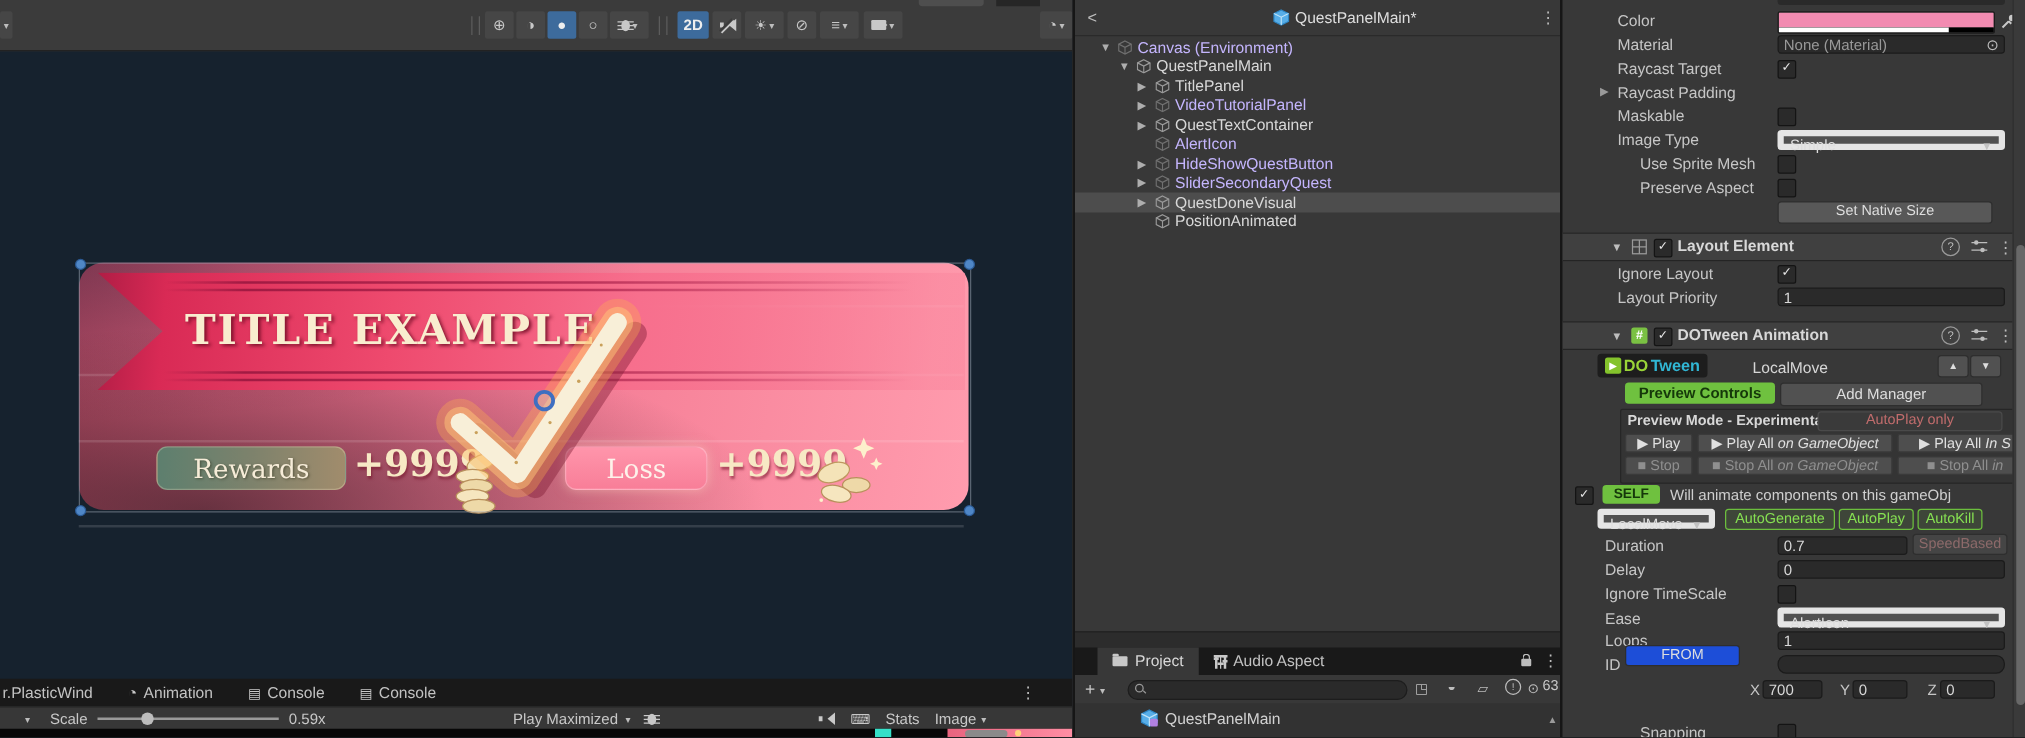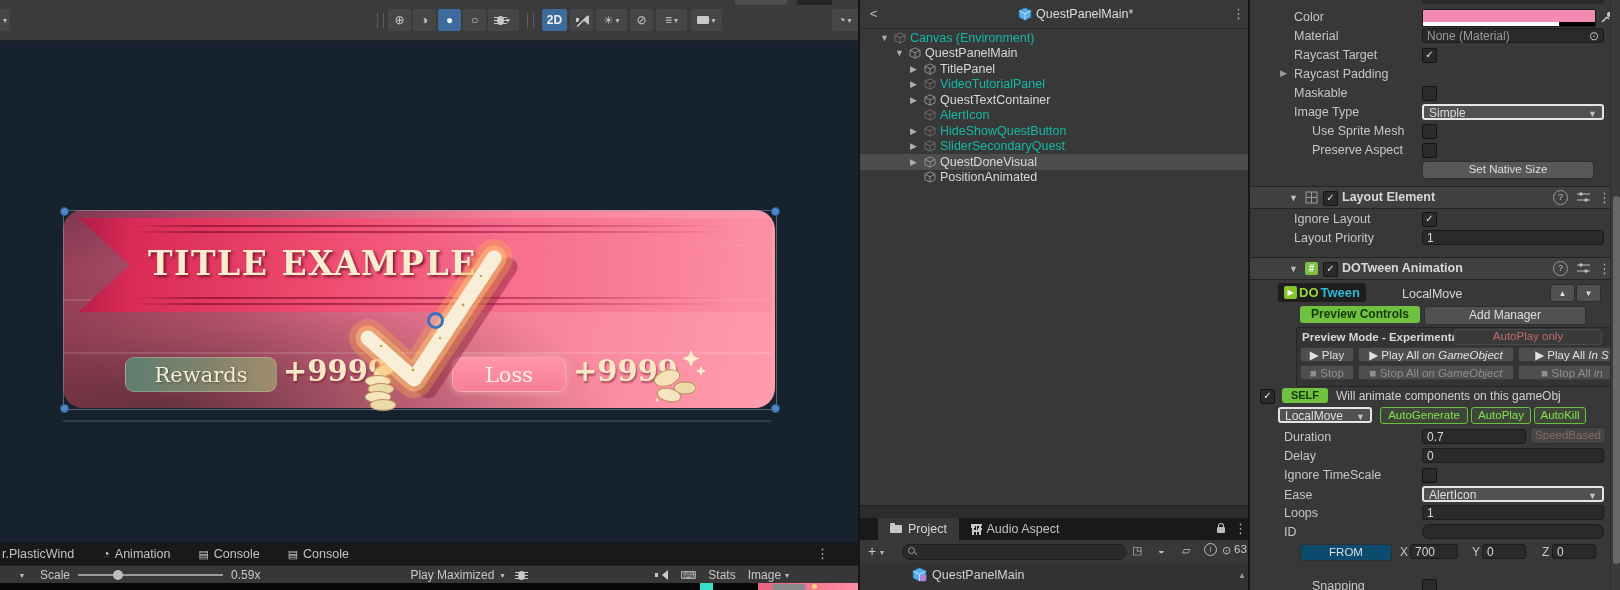--- a/index.html
+++ b/index.html
@@ -50,21 +50,21 @@
   .cam{position:relative;width:12px;height:8px;background:#c8c8c8;border-radius:1px;display:inline-block;}
   .cam:after{content:"";position:absolute;right:-4px;top:1px;border:3px solid transparent;border-left:4px solid #c8c8c8;}
   .bug{position:relative;width:7px;height:9px;background:#c8c8c8;border-radius:50%;display:inline-block;}
   .bug:before{content:"";position:absolute;left:-3px;top:1px;width:13px;height:1.5px;background:#c8c8c8;box-shadow:0 3px 0 #c8c8c8,0 6px 0 #c8c8c8;}
   
   #middle{position:absolute;left:858px;top:0;width:390px;height:590px;background:#383838;border-left:2px solid #161616;overflow:hidden;}
   #hier-header{position:absolute;left:0;top:0;width:100%;height:28px;background:#383838;border-bottom:1px solid #2a2a2a;}
   #htree{position:absolute;left:0;top:28px;width:100%;height:477px;}
   .hrow{position:absolute;left:0;width:100%;height:16px;line-height:16px;font-size:12.5px;color:#d8d8d8;}
   .hrow.sel{background:#4d4d4d;}
-  .hrow .dim{color:#14b8a6;}
+  .hrow .dim{color:#c4b5fd;}
   .harrow{position:absolute;font-size:9px;color:#aeaeae;top:0px;}
   .hicon{position:absolute;top:2px;}
   .hlabel{position:absolute;top:0;}
   
   #proj-div{position:absolute;left:0;top:505px;width:100%;height:13px;background:#2c2c2c;border-top:1px solid #202020;}
   #proj-tabs{position:absolute;left:0;top:518px;width:100%;height:22px;background:#191919;}
   #proj-tab-active{position:absolute;left:18px;top:0;height:22px;padding:0 12px;background:#383838;display:flex;align-items:center;gap:6px;font-size:12.5px;color:#d8d8d8;}
   #proj-toolbar{position:absolute;left:0;top:540px;width:100%;height:23px;background:#383838;border-bottom:1px solid #2a2a2a;}
   #proj-content{position:absolute;left:0;top:563px;width:100%;height:27px;background:#323232;}
   .folder{position:relative;width:12px;height:8px;background:#c8c8c8;border-radius:1px;display:inline-block;}
@@ -75,21 +75,21 @@
   .lock{position:relative;width:8px;height:6px;background:#bdbdbd;border-radius:1px;display:inline-block;}
   .lock:before{content:"";position:absolute;left:1px;top:-4px;width:4px;height:4px;border:1.4px solid #bdbdbd;border-bottom:none;border-radius:3px 3px 0 0;}
   .mixer{display:inline-flex;gap:2px;align-items:flex-end;height:11px;}
   .mixer i{width:1.5px;background:#c8c8c8;position:relative;}
   .mixer i:before{content:"";position:absolute;left:-1.5px;width:4.5px;height:2px;background:#c8c8c8;}
   
   #inspector{position:absolute;left:1248px;top:0;width:372px;height:590px;background:#383838;border-left:2px solid #161616;overflow:hidden;}
   .ilabel{position:absolute;left:44px;font-size:12.5px;color:#c6c6c6;line-height:16px;}
   .ilabel.ind{left:62px;}
   .fld{position:absolute;left:172px;width:182px;height:15px;background:#2a2a2a;border:1px solid #1b1b1b;border-radius:3px;color:#d8d8d8;font-size:12px;line-height:15px;padding:0 4px;box-sizing:border-box;}
-  .ddn{position:absolute;left:172px;width:182px;height:16px;background:#515151;border:2px solid #e5e5e5;border-radius:3px;color:#dedede;font-size:12px;line-height:15px;padding:0 5px;box-sizing:border-box;}
+  .ddn{position:absolute;left:172px;width:182px;height:16px;background:#515151;border:5px solid #e5e5e5;border-radius:3px;color:#dedede;font-size:12px;line-height:15px;padding:0 5px;box-sizing:border-box;}
   .ddn .arr{position:absolute;right:5px;top:1px;font-size:9px;color:#c2c2c2;}
   .chk{position:absolute;width:13px;height:13px;background:#2a2a2a;border:1px solid #141414;border-radius:2px;text-align:center;line-height:12px;font-size:10px;color:#e8e8e8;}
   .comp-header{position:absolute;left:0;width:372px;height:21px;background:#404040;border-top:1px solid #242424;border-bottom:1px solid #242424;}
   .comp-title{position:absolute;left:92px;top:3px;font-weight:bold;font-size:12.5px;color:#d8d8d8;}
   .hdr-ico{position:absolute;color:#bdbdbd;}
   .gbtn{background:#6fc13f;color:#15380a;font-weight:bold;border-radius:3px;text-align:center;}
   .dkbtn{position:absolute;background:#515151;border:1px solid #2e2e2e;border-radius:3px;color:#dedede;text-align:center;font-size:11.5px;}
   .chip{position:absolute;height:15px;border:1px solid #6cbf3e;border-radius:3px;background:#3e4639;color:#86e052;font-size:11.5px;text-align:center;line-height:14px;}
   .pvbtn{position:absolute;height:15px;background:#4e4e4e;border:1px solid #3a3a3a;border-radius:2px;color:#e0e0e0;font-size:11.5px;text-align:center;line-height:14px;white-space:nowrap;overflow:hidden;padding:0 4px;box-sizing:border-box;}
   .pvbtn.off{color:#8f8f8f;}
@@ -500,21 +500,21 @@
     <div class="ilabel" style="top:448px;left:34px;">Delay</div>
     <div class="fld" style="top:448px;"><span>0</span></div>
     <div class="ilabel" style="top:467px;left:34px;">Ignore TimeScale</div>
     <div class="chk" style="left:172px;top:468px;"></div>
     <div class="ilabel" style="top:487px;left:34px;">Ease</div>
     <div class="ddn" style="top:486px;"><span>AlertIcon</span><span class="arr">▼</span></div>
     <div class="ilabel" style="top:505px;left:34px;">Loops</div>
     <div class="fld" style="top:505px;"><span>1</span></div>
     <div class="ilabel" style="top:524px;left:34px;">ID</div>
     <div class="fld" style="top:524px;border-radius:7px;"><span></span></div>
-    <div class="dkbtn" style="left:50px;top:544px;width:90px;height:15px;line-height:14px;background:#0c4a6e;"><span>FROM</span></div>
+    <div class="dkbtn" style="left:50px;top:516px;width:90px;height:15px;line-height:14px;background:#1d4ed8;"><span>FROM</span></div>
     <span class="xyz" style="left:150px;top:545px;">X</span>
     <div class="fld" style="left:160px;top:544px;width:48px;"><span>700</span></div>
     <span class="xyz" style="left:222px;top:545px;">Y</span>
     <div class="fld" style="left:232px;top:544px;width:44px;"><span>0</span></div>
     <span class="xyz" style="left:292px;top:545px;">Z</span>
     <div class="fld" style="left:302px;top:544px;width:44px;"><span>0</span></div>
     <div class="ilabel ind" style="top:578px;">Snapping</div>
     <div class="chk" style="left:172px;top:579px;"></div>
 
     <div id="iscroll">

